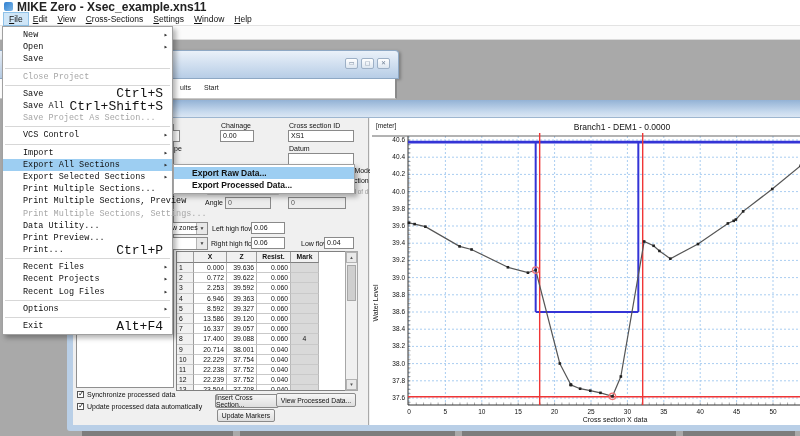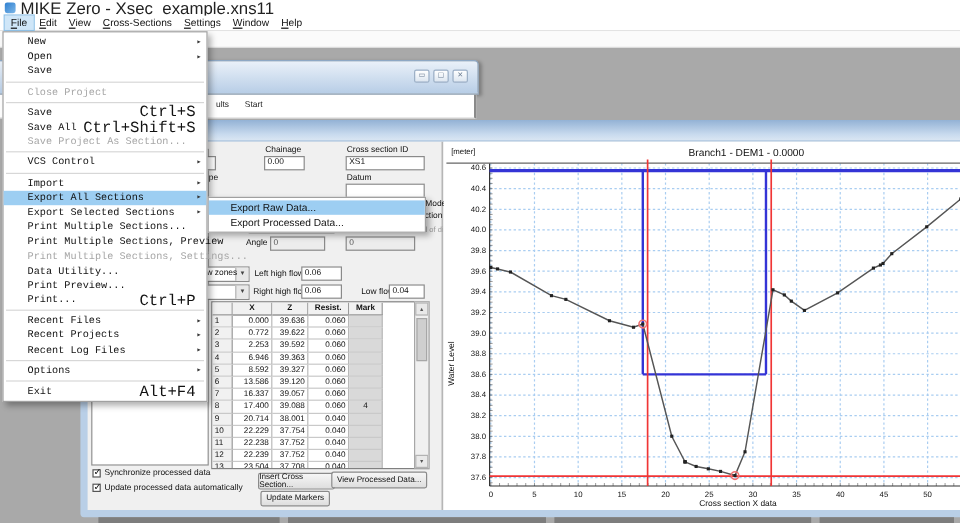--- a/index.html
+++ b/index.html
@@ -5,21 +5,21 @@
   html,body{margin:0;padding:0;background:#fff;}
   *{box-sizing:border-box;}
   .screen{position:relative;width:800px;height:436px;overflow:hidden;
           font-family:"Liberation Sans",sans-serif;background:#ffffff;color:#111;}
   .abs{position:absolute;}
 
   
   .titlebar{left:0;top:0;width:800px;height:13px;background:#fff;display:flex;align-items:center;}
   .app-icon{width:9px;height:9px;margin:0 4px 0 4px;border-radius:2px;
             background:linear-gradient(135deg,#2e7fd0,#7db7e8);}
-  .title-text{font-size:14px;color:#222;}
+  .title-text{font-size:12px;color:#222;font-weight:bold;}
   .menubar{left:0;top:13px;width:800px;height:13px;background:#fff;display:flex;align-items:center;
            padding-left:4px;border-bottom:1px solid #e3e3e3;}
   .mb-item{font-size:8.5px;padding:0 5px;height:12px;line-height:12px;color:#111;}
   .mb-item.active{background:#cfe6f8;outline:1px solid #90c2e8;}
   .toolbar-strip{left:0;top:26px;width:800px;height:14px;background:#fbfbfb;border-bottom:1px solid #dcdcdc;}
   .mdi{left:0;top:40px;width:800px;height:396px;background:#a9a9a9;}
 
   
   .bgwin-title{left:0;top:50px;width:399px;height:29px;border-radius:0 4px 0 0;
       background:linear-gradient(#eaf1f9,#b7cde6);border:1px solid #8ea8c4;border-left:none;
@@ -597,21 +597,21 @@
         <span>Options</span>
         <span class="mi-arrow">▸</span>
       </div>
       <div style="height: 1px; background: rgb(215, 215, 215); margin: 2px;"></div>
       <div class="menu-item">
         <span>Exit</span>
         <span class="mi-shortcut">Alt+F4</span>
       </div>
     </div>
 
-  <div class="menu-panel submenu" style="left:173px;top:164px;width:182px;" id="export-submenu">
+  <div class="menu-panel submenu" style="left:173px;top:164px;width:182px;font-weight:bold;" id="export-submenu">
       <div class="menu-item hl">
         <span>Export Raw Data...</span>
       </div>
       <div class="menu-item">
         <span>Export Processed Data...</span>
       </div>
     </div>
 
 </div>
 

